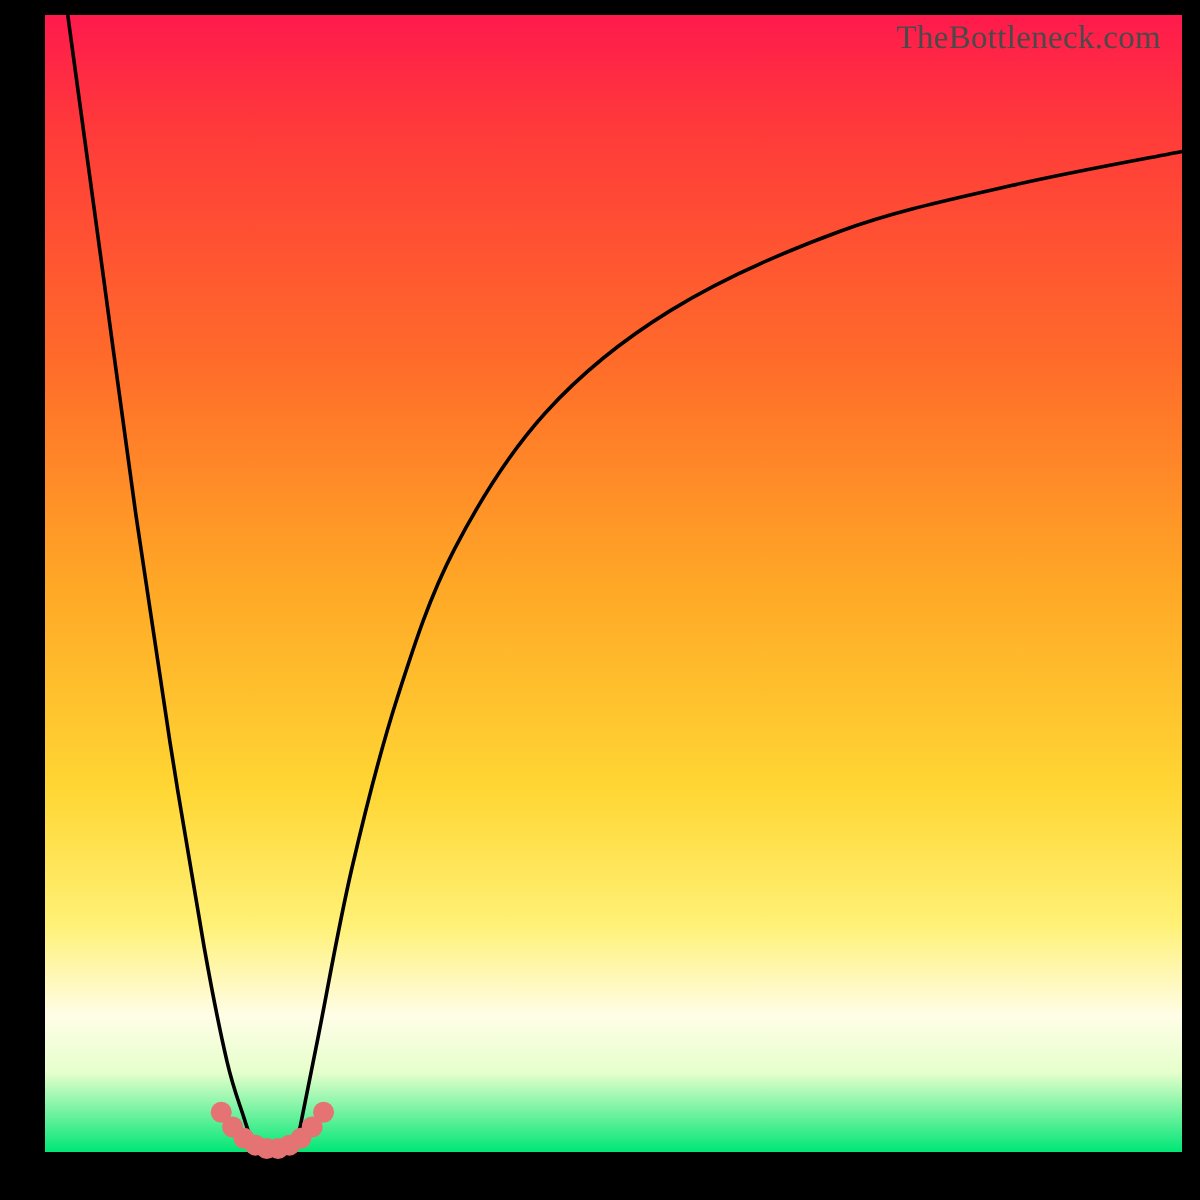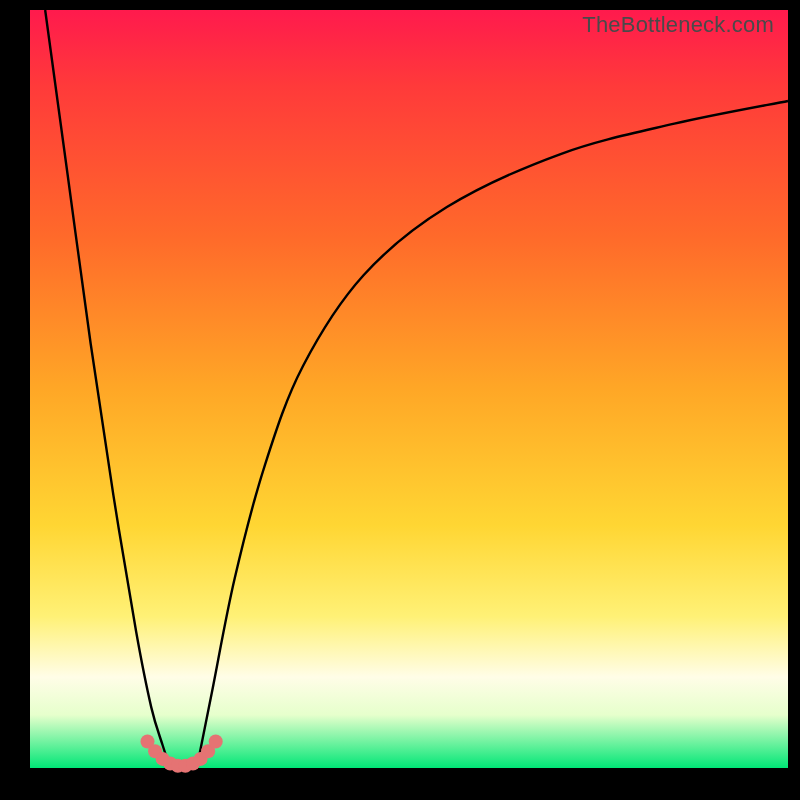--- a/index.html
+++ b/index.html
@@ -9,20 +9,21 @@
     height: 800px;
     overflow: hidden;
     background: #000;
     font-family: Arial, Helvetica, sans-serif;
   }
   .frame {
     position: relative;
     width: 800px;
     height: 800px;
     background: #000;
+    font-family: Liberation Serif, serif;
   }
   .plot {
     position: absolute;
     left: 30px;
     top: 10px;
     width: 758px;
     height: 758px;
     
     background: linear-gradient(
       to bottom,

